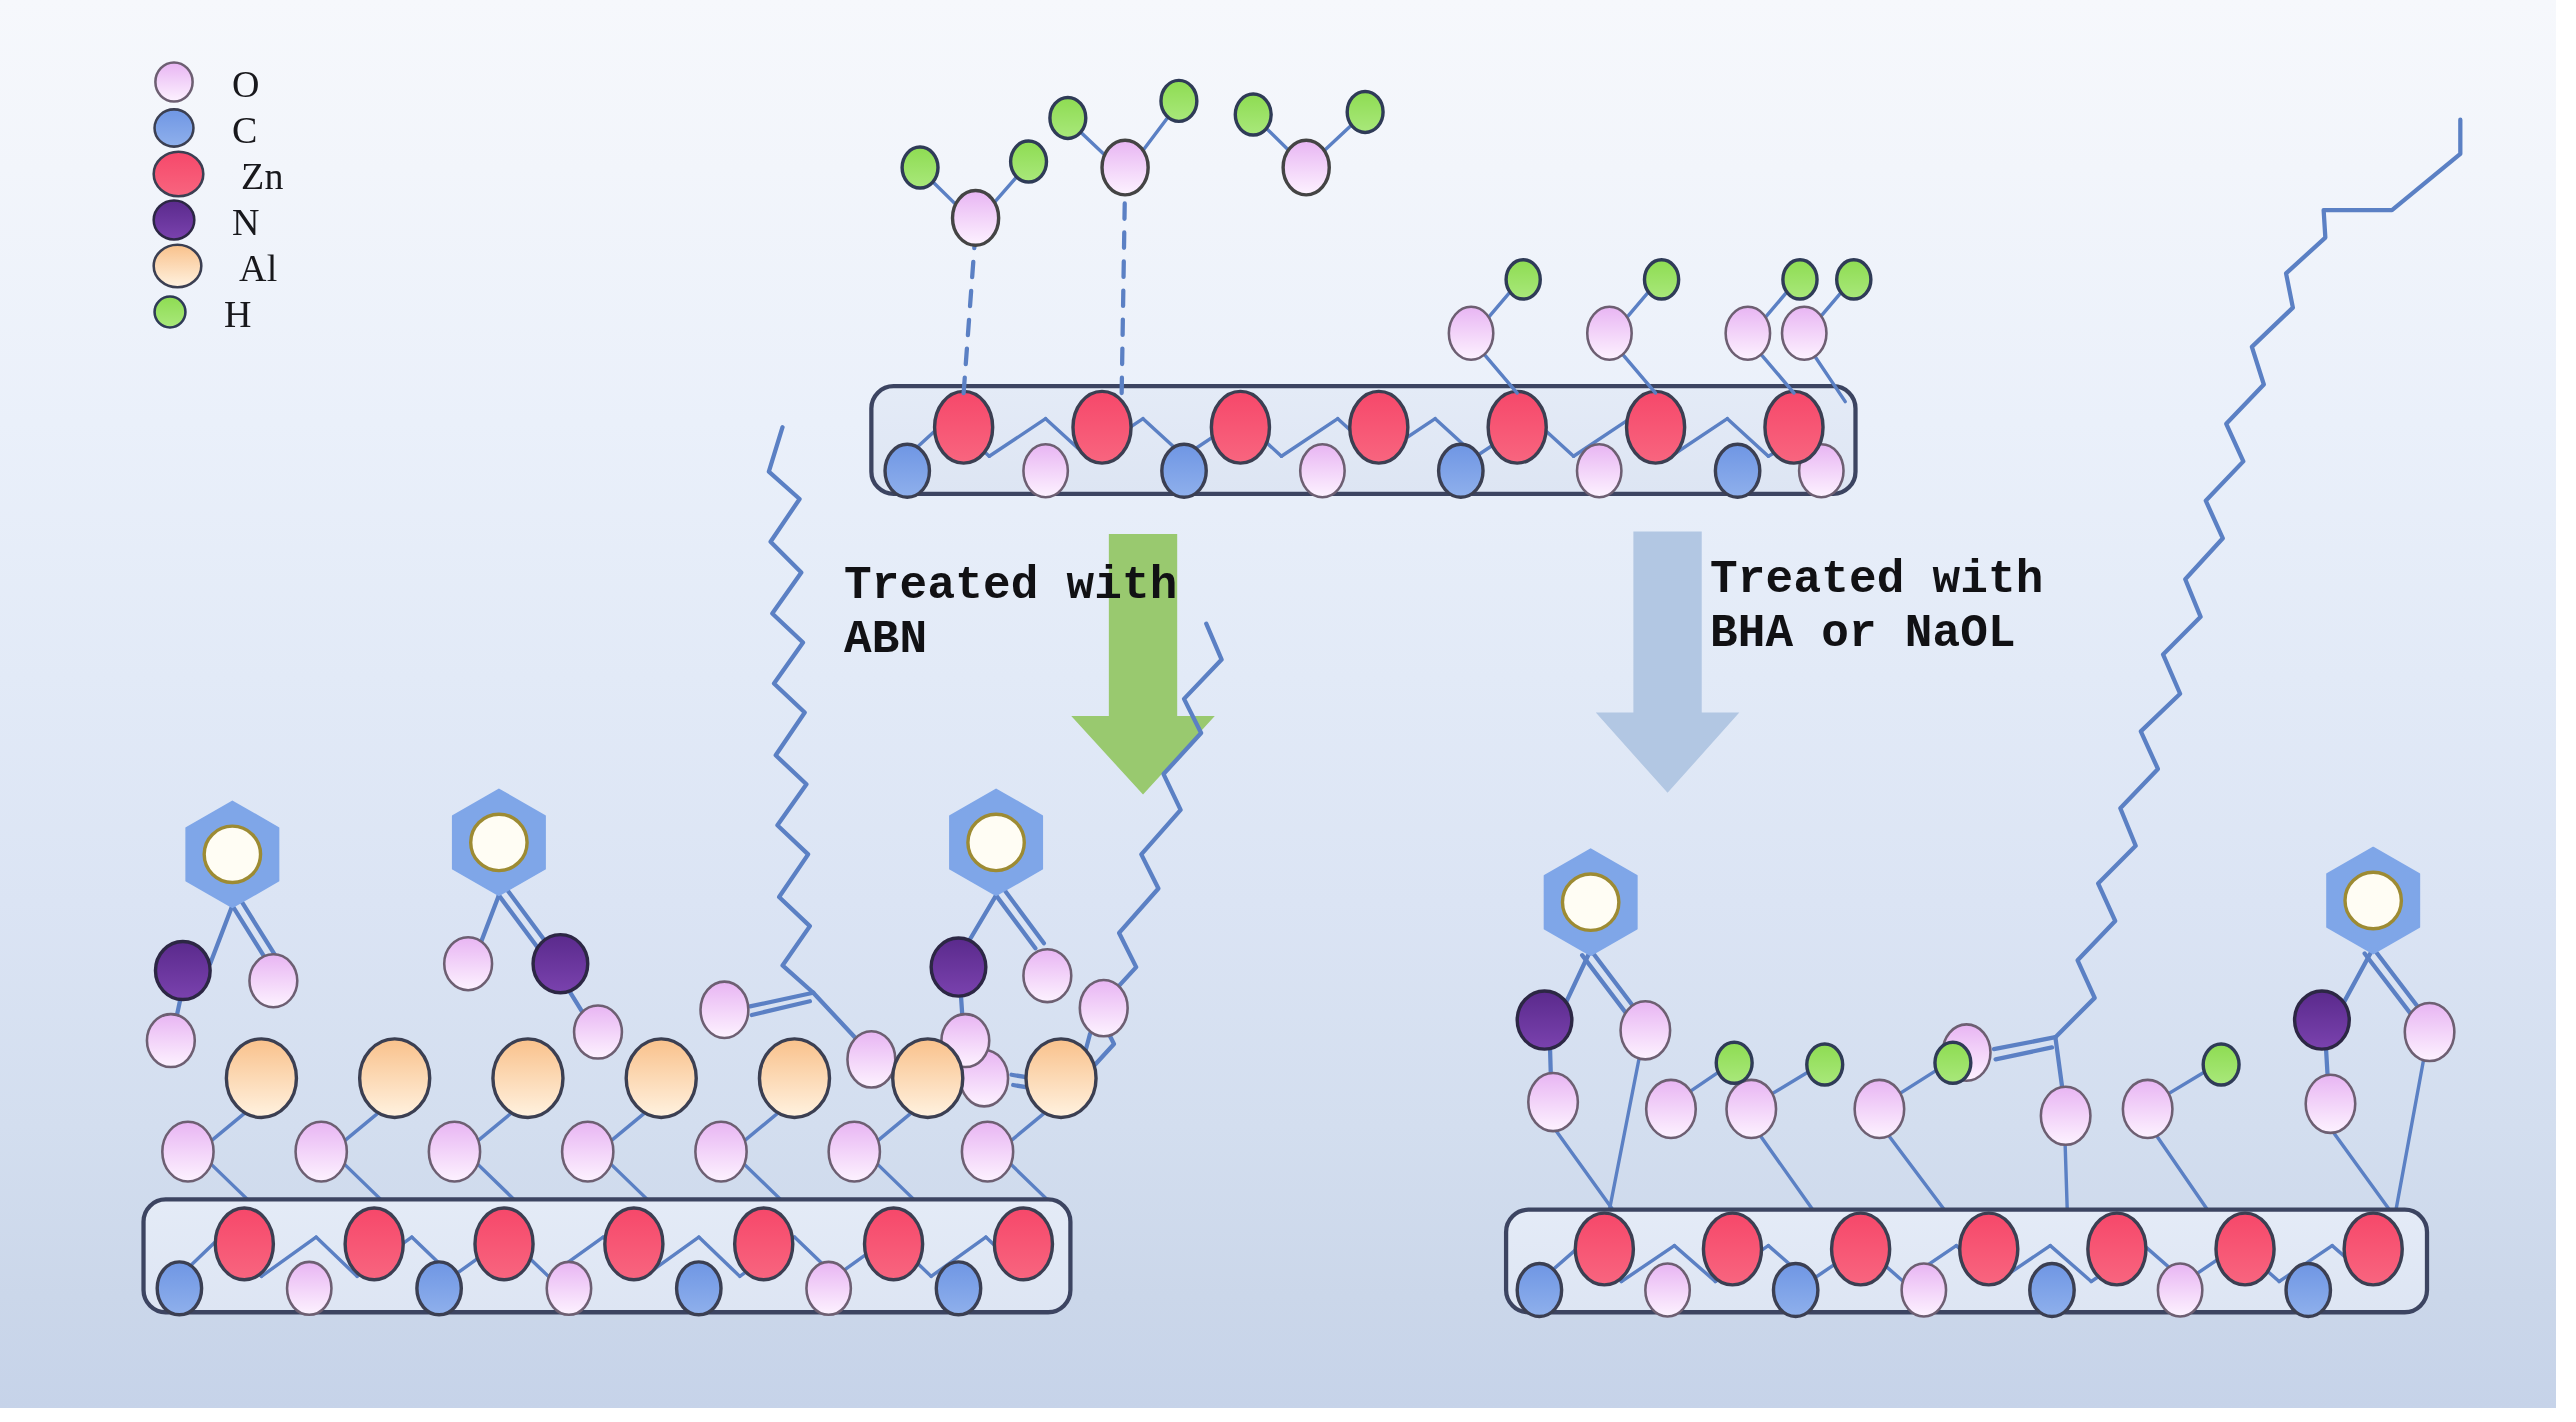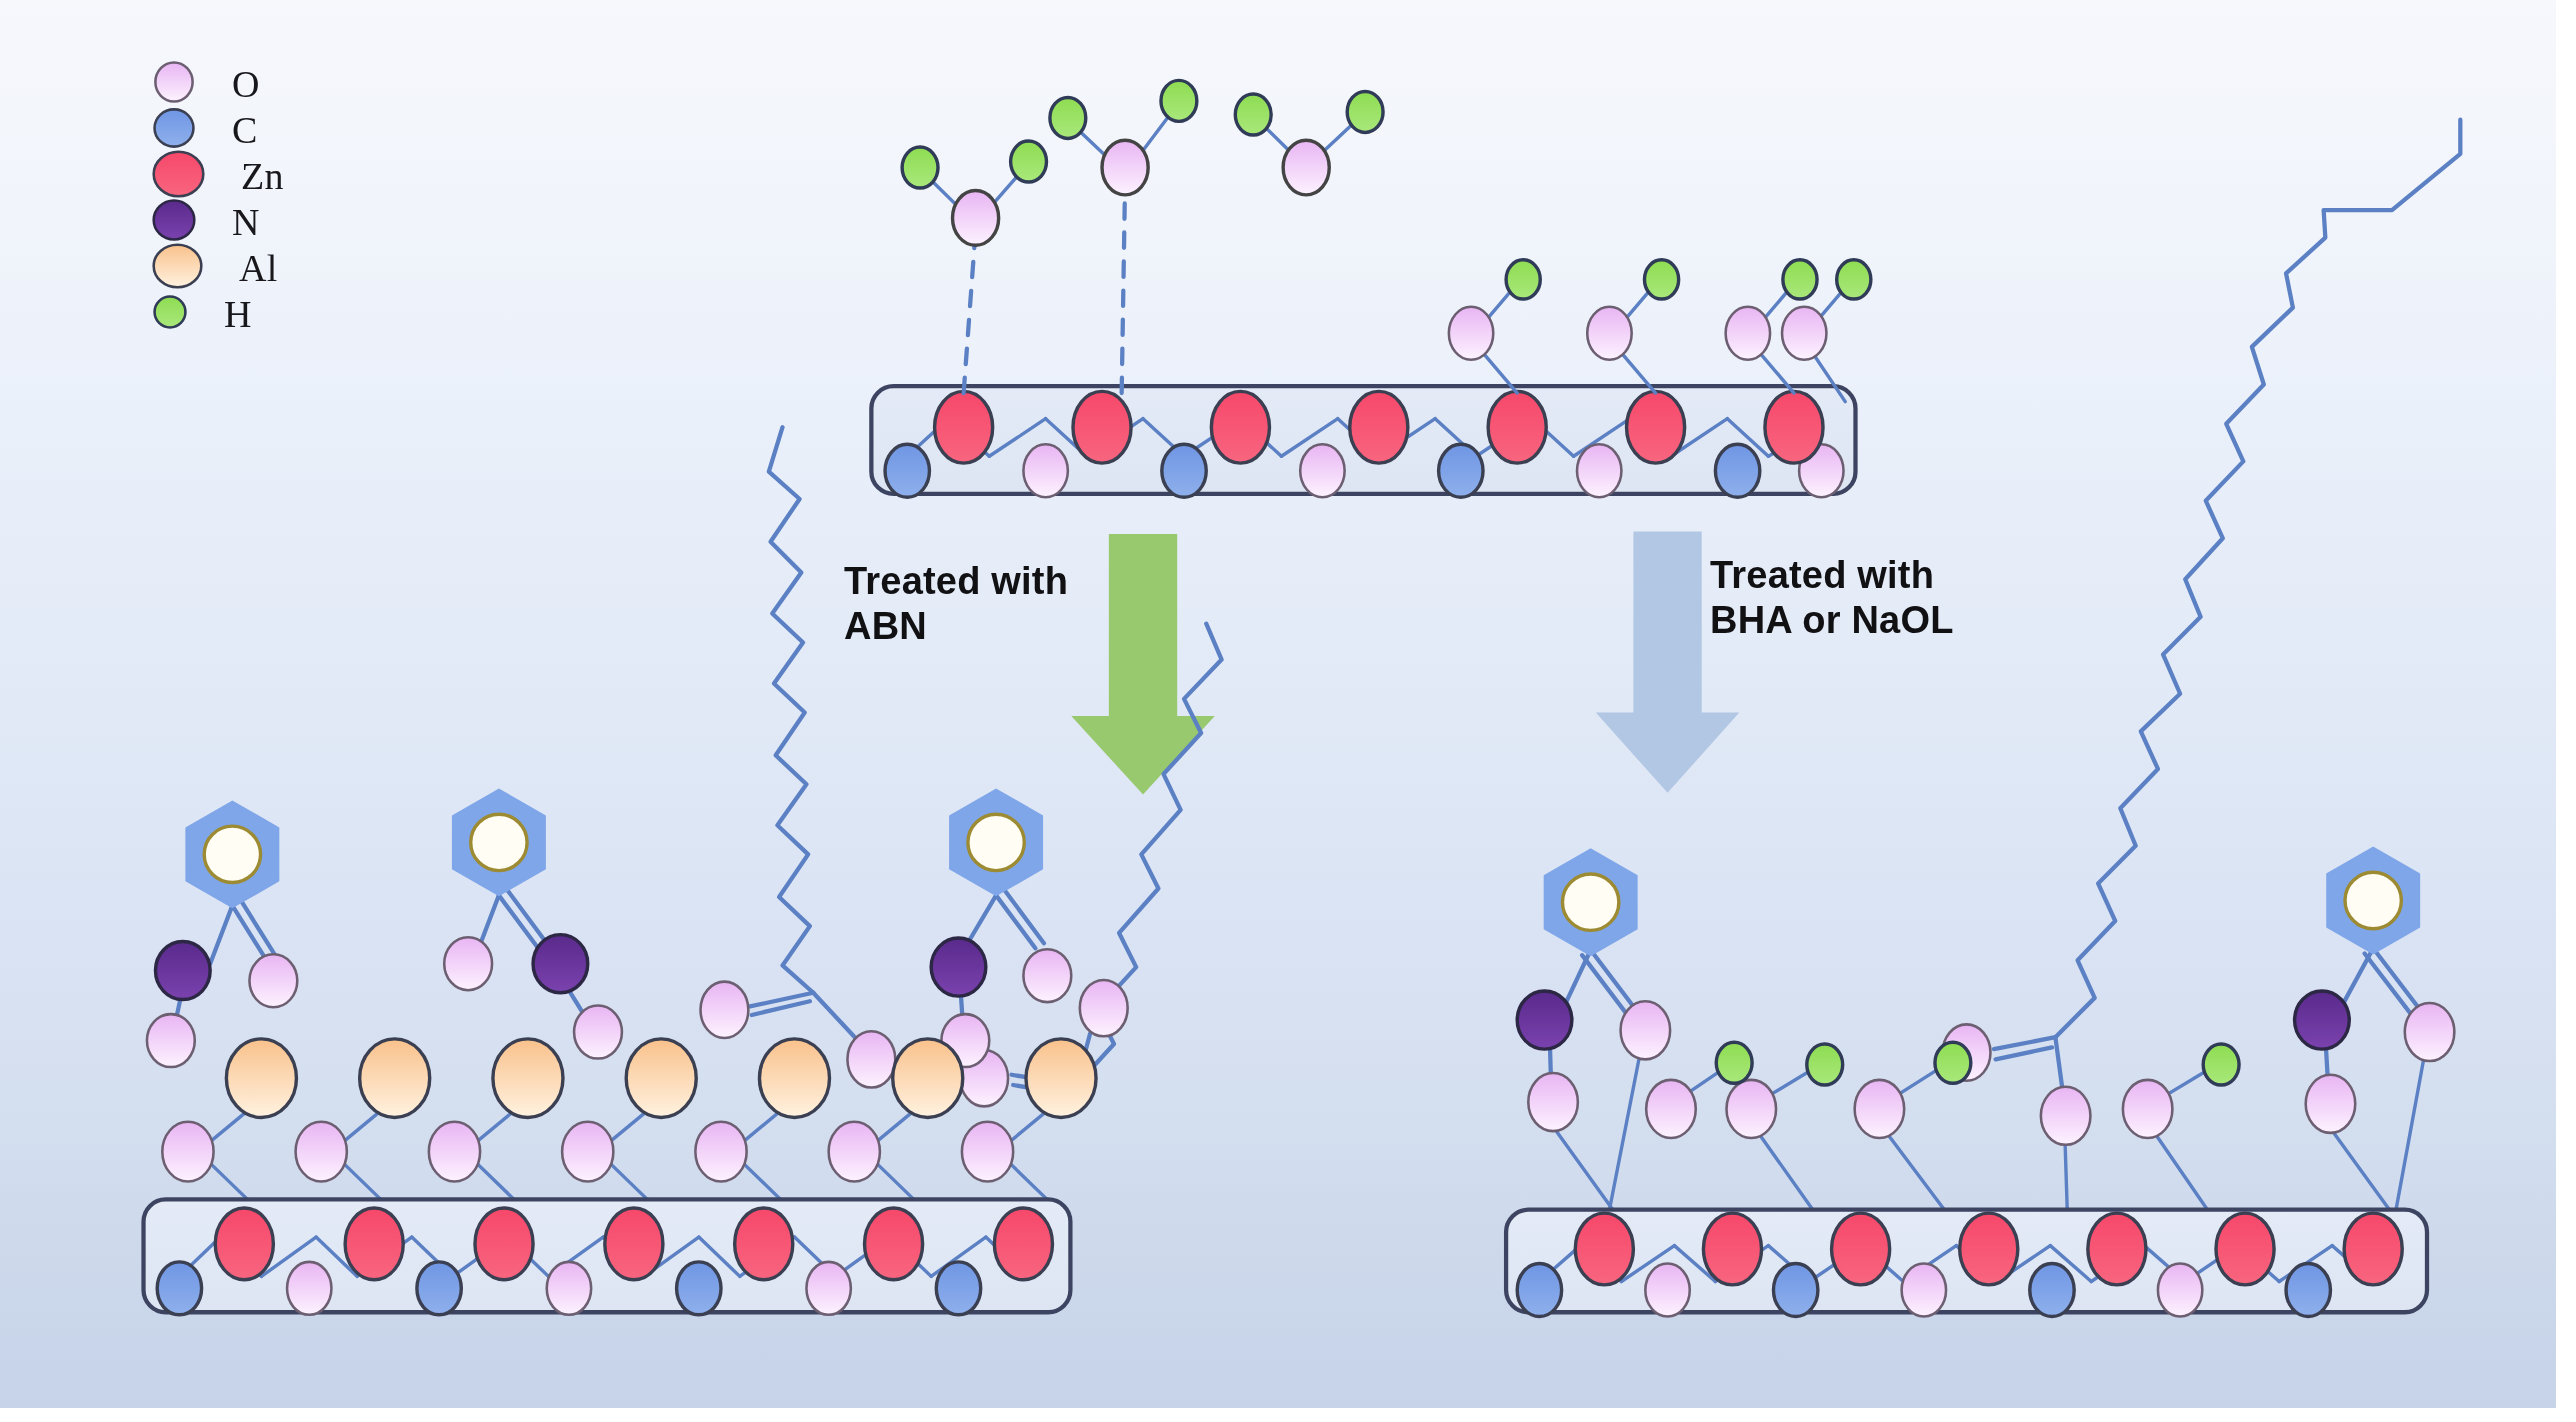--- a/index.html
+++ b/index.html
@@ -32,22 +32,22 @@
   .legend-swatch{flex:0 0 auto;margin-right:36px;}
   .legend-label{
     font-family:"Liberation Serif", serif;
     font-size:38px;color:#18181c;line-height:1;
     letter-spacing:0.4px;
   }
 
   
   .caption{
     position:absolute;
-    font-family:Liberation Sans, sans-serif;
-    font-weight:bold;font-size:38px;
+    font-family:Liberation Mono, monospace;
+    font-weight:bold;font-size:46px;
     color:#111114;line-height:1.18;
     letter-spacing:0.2px;
     white-space:pre-line;
   }
   #caption-abn{left:844px;top:559px;}
   #caption-bha{left:1710px;top:553px;}
 </style>
 </head>
 <body>
 

